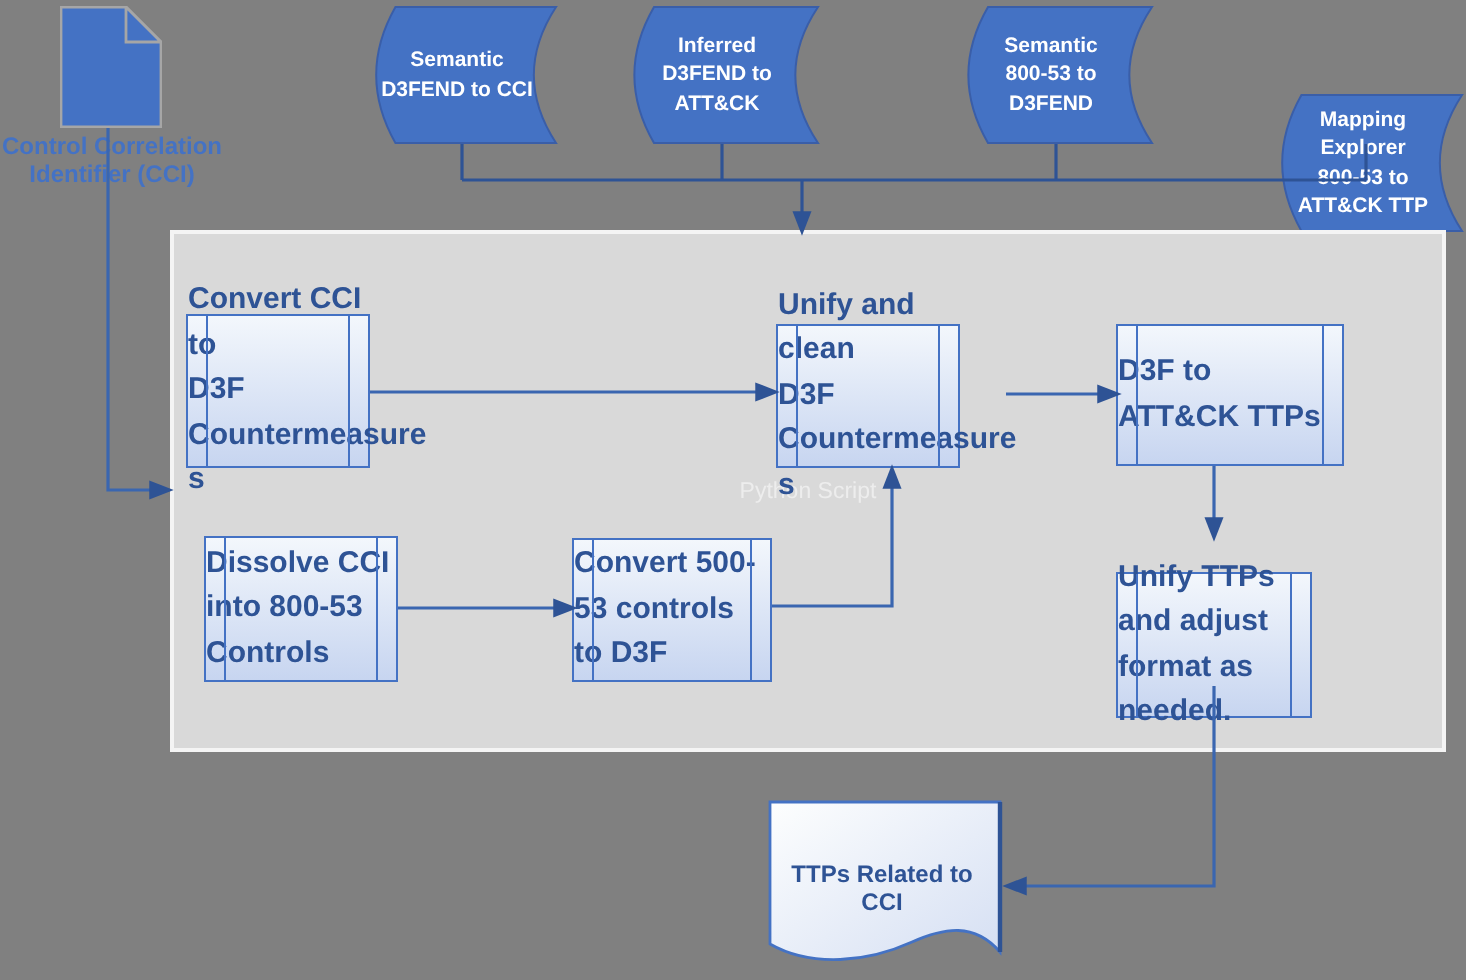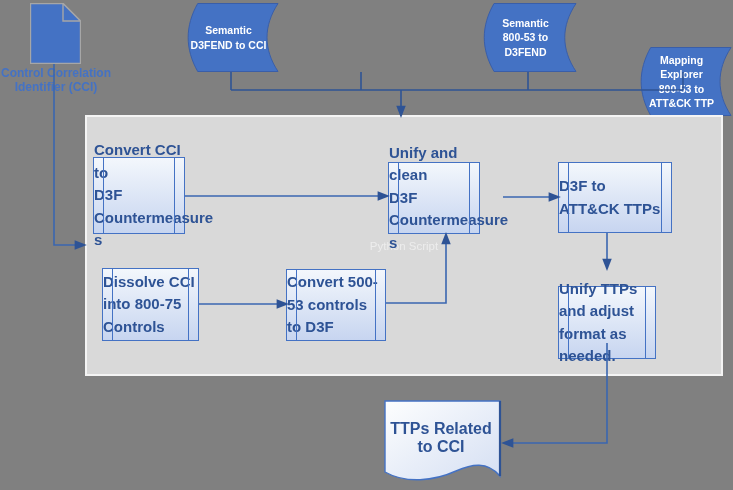--- a/index.html
+++ b/index.html
@@ -53,22 +53,22 @@
   
   .doc-src { position: absolute; left: 30px; top: 3px; }
   .doc-src-label {
     position: absolute; left: 0; top: 66px; width: 112px;
     text-align: center; color: #4472C4; font-weight: bold;
     font-size: 12px; line-height: 1.18; white-space: pre-line;
   }
   .doc-out { position: absolute; left: 384px; top: 400px; width: 118px; height: 81px; }
   .doc-out svg { position: absolute; left: 0; top: 0; }
   .doc-out .lbl {
-    position: absolute; left: 0; top: 20px; width: 114px; text-align: center;
-    color: #2E5395; font-weight: bold; font-size: 16px; white-space: pre-line;
+    position: absolute; left: 0; top: 30px; width: 114px; text-align: center;
+    color: #2E5395; font-weight: bold; font-size: 12px; white-space: pre-line;
   }
 
   .wires { position: absolute; left: 0; top: 0; pointer-events: none; }
   .wire  { fill: none; stroke: #3A66B0; stroke-width: 1.6; }
   .wire.dark { stroke: #2E5395; }
 </style>
 </head>
 <body>
 
 <div class="canvas">
@@ -83,20 +83,28 @@
 Identifier (CCI)</div>
 
   <div class="store" style="left:184px; top:3px; width:95px;">
     <svg viewBox="0 0 97 69" preserveAspectRatio="none">
       <path d="M14,0.5 H96 C81,23 81,46 96,68.5 H14 C1,46 1,23 14,0.5 Z" fill="#4472C4" stroke="#3A5EA8" stroke-width="1"></path>
     </svg>
     <div class="lbl">Semantic
 D3FEND to CCI</div>
   </div>
 
+  <div class="store" style="left:313px; top:3px; width:97px;">
+    <svg viewBox="0 0 97 69" preserveAspectRatio="none">
+      <path d="M14,0.5 H96 C81,23 81,46 96,68.5 H14 C1,46 1,23 14,0.5 Z" fill="#4472C4" stroke="#3A5EA8" stroke-width="1"></path>
+    </svg>
+    <div class="lbl">Inferred
+D3FEND to
+ATT&amp;CK</div>
+  </div>
 
   <div class="store" style="left:480px; top:3px; width:97px;">
     <svg viewBox="0 0 97 69" preserveAspectRatio="none">
       <path d="M14,0.5 H96 C81,23 81,46 96,68.5 H14 C1,46 1,23 14,0.5 Z" fill="#4472C4" stroke="#3A5EA8" stroke-width="1"></path>
     </svg>
     <div class="lbl">Semantic
 800-53 to
 D3FEND</div>
   </div>
 
@@ -116,21 +124,21 @@
 
   <div class="pp" style="left:93px; top:157px; width:92px; height:77px;">
     <div class="lbl">Convert CCI to
 D3F
 Countermeasure
 s</div>
   </div>
 
   <div class="pp" style="left:102px; top:268px; width:97px; height:73px;">
     <div class="lbl">Dissolve CCI
-into 800-75
+into 800-53
 Controls</div>
   </div>
 
   <div class="pp" style="left:286px; top:269px; width:100px; height:72px;">
     <div class="lbl">Convert 500-
 53 controls
 to D3F</div>
   </div>
 
   <div class="pp" style="left:388px; top:162px; width:92px; height:72px;">

